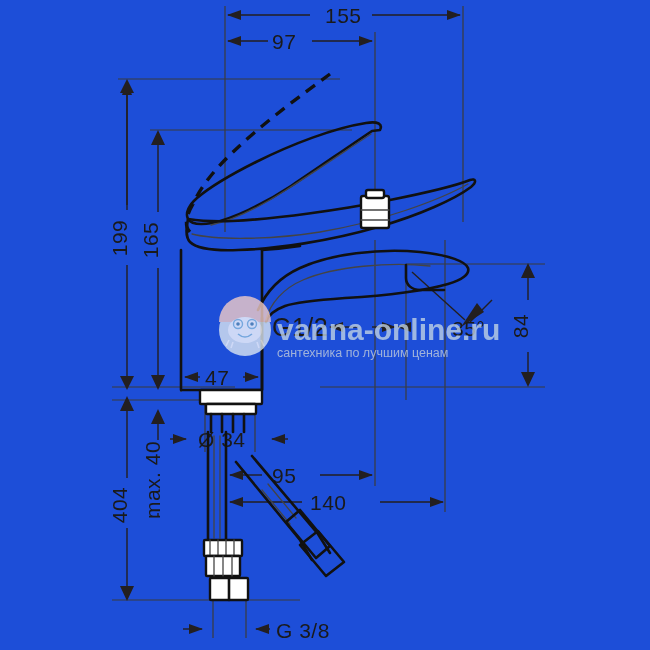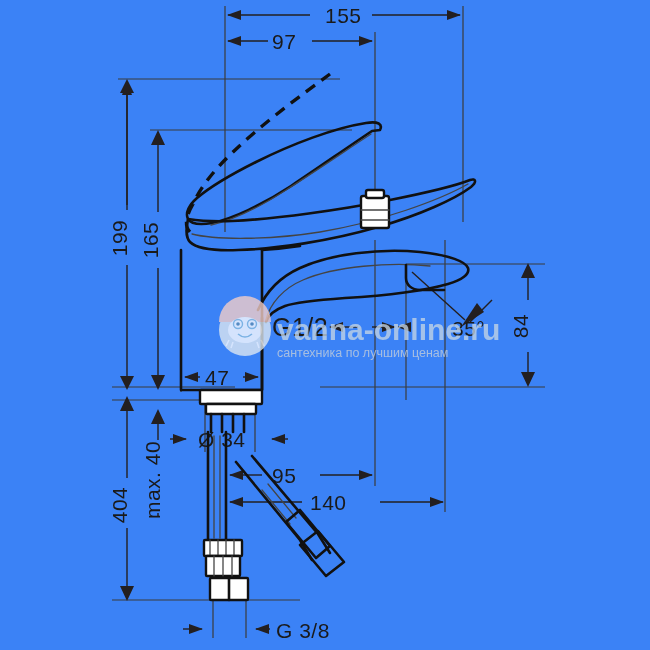--- a/index.html
+++ b/index.html
@@ -4,21 +4,21 @@
 <style>
   html, body {
     margin: 0;
     padding: 0;
     background: #ffffff;
   }
   #drawing-root {
     position: relative;
     width: 650px;
     height: 650px;
-    background: #3b82f6;
+    background: #1d4ed8;
     font-family: "Liberation Sans", sans-serif;
     overflow: hidden;
   }
   #drawing-svg {
     position: absolute;
     left: 0;
     top: 0;
     width: 650px;
     height: 650px;
   }

